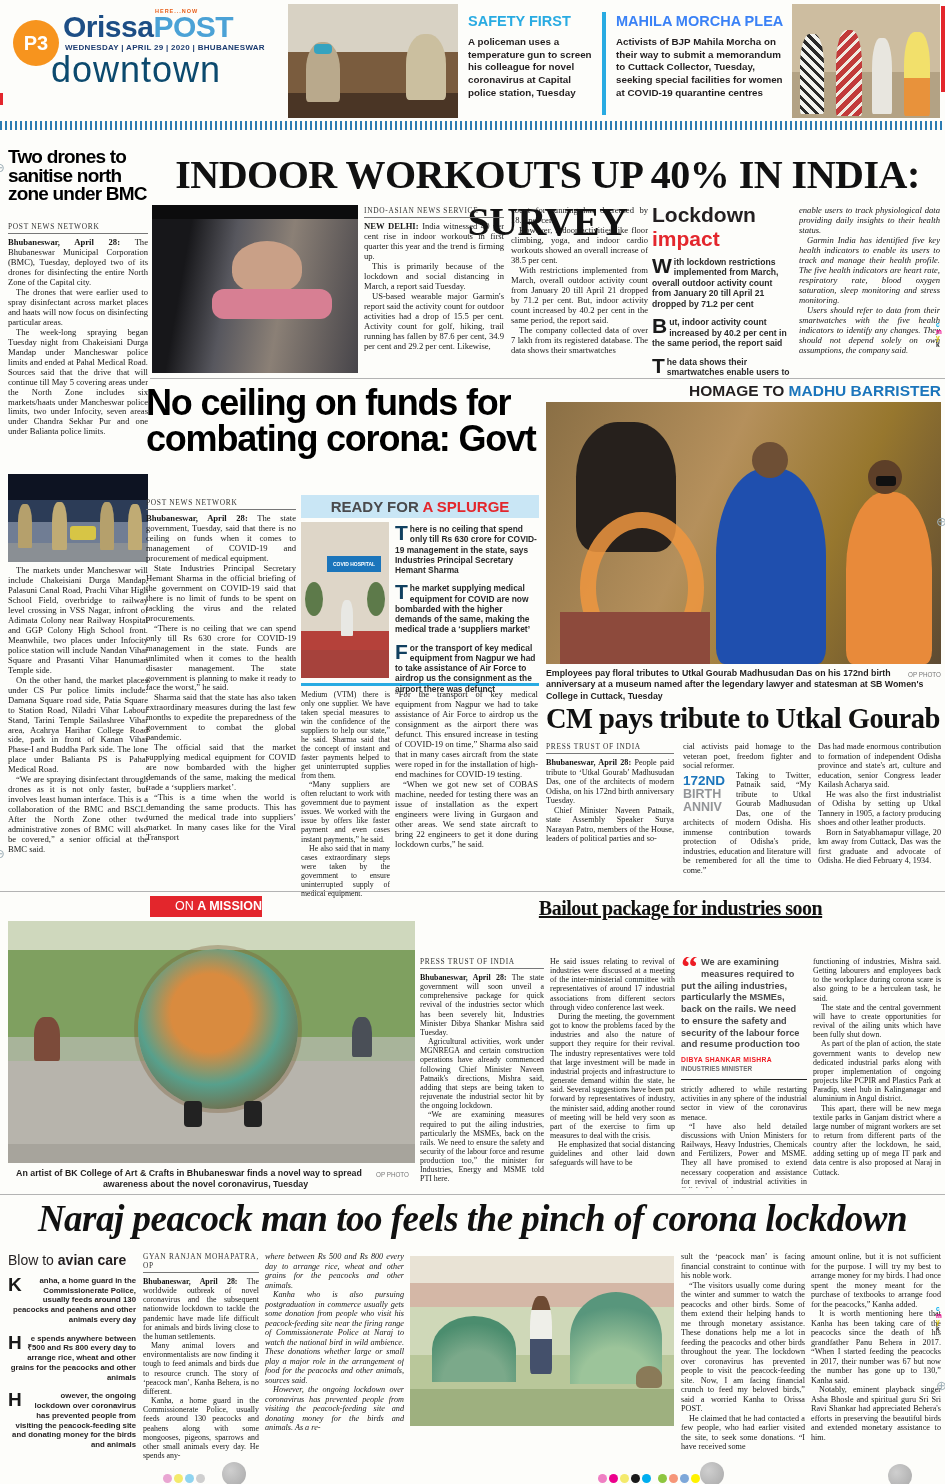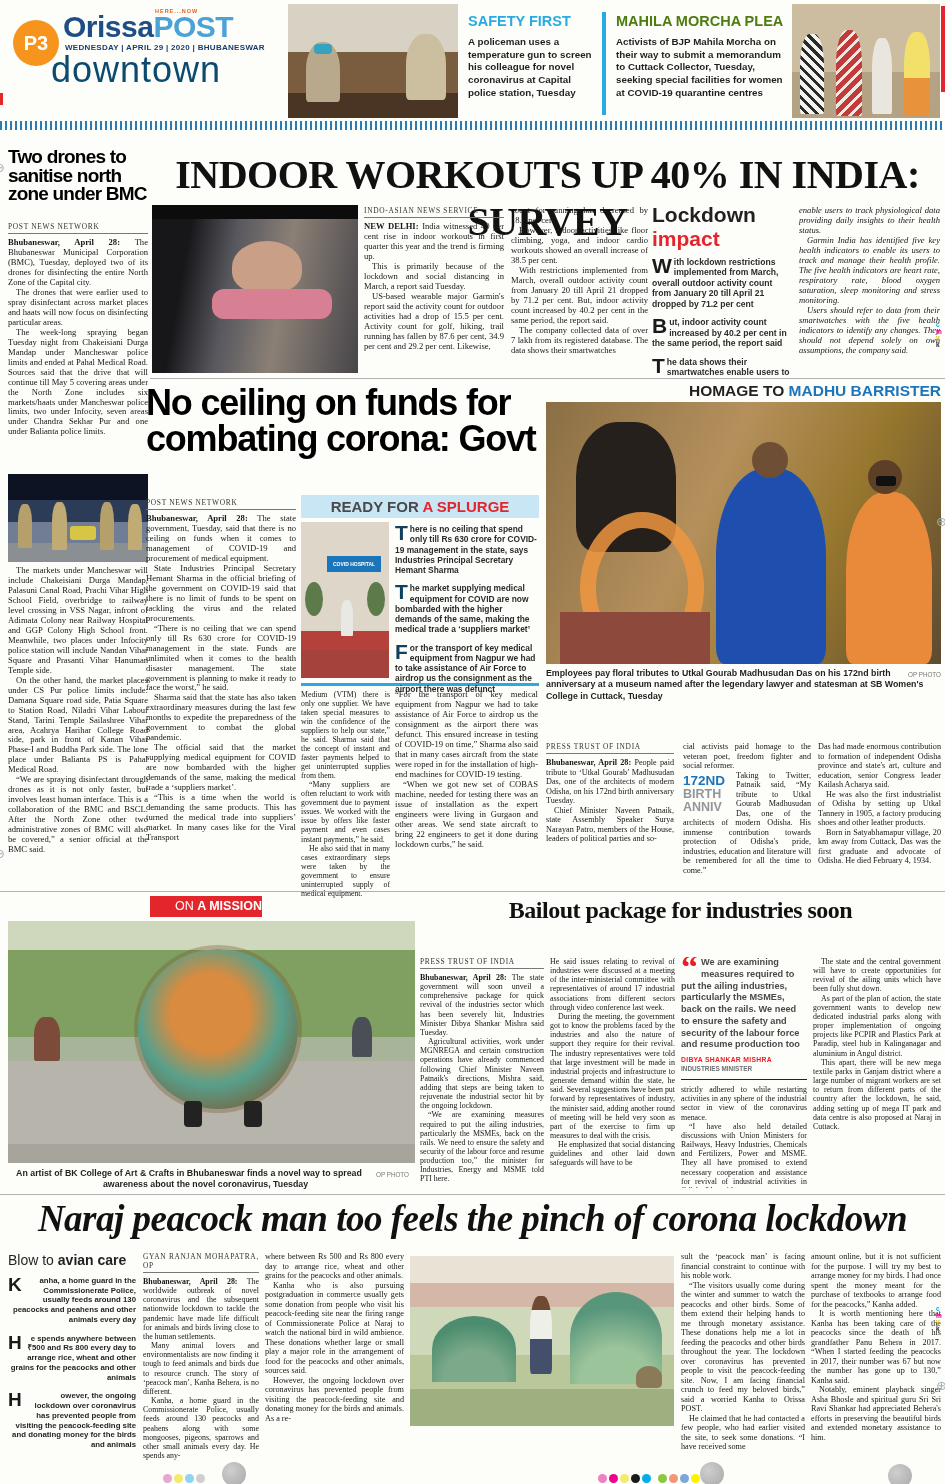--- a/index.html
+++ b/index.html
@@ -64,21 +64,21 @@
     <div class="abs" style="left:18px;top:38px;width:34px;height:60px;background:#b9a98c;border-radius:45% 45% 8% 8%;"></div>
     <div class="abs" style="left:118px;top:30px;width:40px;height:66px;background:#cbbf9f;border-radius:45% 45% 8% 8%;"></div>
     <div class="abs" style="left:26px;top:40px;width:18px;height:10px;background:#35a3c0;border-radius:4px;"></div>
   </div>
 
   <div class="abs sans" style="left:468px;top:13px;font-size:14.5px;font-weight:bold;color:#29abe2;">SAFETY FIRST</div>
   <div class="abs sans" style="left:468px;top:36px;width:128px;font-size:9.8px;font-weight:bold;line-height:1.3;color:#231f20;">A policeman uses a temperature gun to screen his colleague for novel coronavirus at Capital police station, Tuesday</div>
 
   <div class="abs" style="left:602px;top:12px;width:4px;height:103px;background:#29abe2;"></div>
 
-  <div class="abs sans" style="left:616px;top:13px;font-size:14.5px;font-weight:bold;color:#4d7c0f;">MAHILA MORCHA PLEA</div>
+  <div class="abs sans" style="left:616px;top:13px;font-size:14.5px;font-weight:bold;color:#3b82f6;">MAHILA MORCHA PLEA</div>
   <div class="abs sans" style="left:616px;top:36px;width:172px;font-size:9.8px;font-weight:bold;line-height:1.3;color:#231f20;">Activists of BJP Mahila Morcha on their way to submit a memorandum to Cuttack Collector, Tuesday, seeking special facilities for women at COVID-19 quarantine centres</div>
 
   <div class="photo" style="left:792px;top:4px;width:148px;height:114px;background:linear-gradient(180deg,#cdbda0 0 60%,#b3a284 60%);">
     <div class="abs" style="left:8px;top:30px;width:24px;height:80px;background:repeating-linear-gradient(45deg,#f2f2ee 0 4px,#2a2a2a 4px 7px);border-radius:40% 40% 6% 6%;"></div>
     <div class="abs" style="left:44px;top:26px;width:26px;height:86px;background:repeating-linear-gradient(135deg,#c23a3a 0 5px,#f0eae2 5px 8px);border-radius:40% 40% 6% 6%;"></div>
     <div class="abs" style="left:80px;top:34px;width:20px;height:76px;background:#e8e6df;border-radius:40% 40% 6% 6%;"></div>
     <div class="abs" style="left:112px;top:28px;width:26px;height:84px;background:linear-gradient(180deg,#f2e06b 0 55%,#e8923b 55%);border-radius:40% 40% 6% 6%;"></div>
   </div>
   <div class="abs" style="left:941px;top:6px;width:4px;height:86px;background:#e3262c;"></div>
   <div class="abs" style="left:0;top:93px;width:3px;height:12px;background:#e3262c;"></div>
@@ -192,20 +192,21 @@
     <div class="abs" style="left:206px;top:40px;width:36px;height:36px;background:#6e4f35;border-radius:50%;"></div>
     <div class="abs" style="left:300px;top:90px;width:86px;height:172px;background:#e88a3a;border-radius:45% 45% 8% 8%;"></div>
     <div class="abs" style="left:322px;top:58px;width:34px;height:34px;background:#5d3f28;border-radius:50%;"></div>
     <div class="abs" style="left:330px;top:74px;width:20px;height:10px;background:#111;border-radius:3px;"></div>
   </div>
   <div class="abs caption" style="left:546px;top:668px;width:395px;">
     <span class="credit">OP PHOTO</span>
     <span>Employees pay floral tributes to Utkal Gourab Madhusudan Das on his 172nd birth anniversary at a museum named after the legendary lawyer and statesman at SB Women's College in Cuttack, Tuesday</span>
   </div>
 
+  <div class="abs h-serif" style="left:546px;top:703px;width:399px;font-size:28.5px;letter-spacing:-0.5px;">CM pays tribute to Utkal Gourab</div>
   <div class="col" style="left:546px;top:742px;width:128px;height:152px;font-size:8.2px;">
     <span class="byline">PRESS TRUST OF INDIA</span>
     <p class="bp"><b class="lead">Bhubaneswar, April 28:</b> <span>People paid tribute to ‘Utkal Gourab’ Madhusudan Das, one of the architects of modern Odisha, on his 172nd birth anniversary Tuesday.</span></p>
     <p class="bp ind">Chief Minister Naveen Patnaik, state Assembly Speaker Surya Narayan Patro, members of the House, leaders of political parties and so-</p>
   </div>
   <div class="col" style="left:683px;top:742px;width:128px;height:152px;font-size:8.2px;">
     <p class="bp">cial activists paid homage to the veteran poet, freedom fighter and social reformer.</p>
     <div class="stat">
       <div class="b1">172ND</div>
       <div class="b2">BIRTH</div>
@@ -229,21 +230,21 @@
     <div class="abs" style="left:176px;top:180px;width:18px;height:26px;background:#222;border-radius:4px;"></div>
     <div class="abs" style="left:236px;top:180px;width:18px;height:26px;background:#222;border-radius:4px;"></div>
     <div class="abs" style="left:26px;top:96px;width:26px;height:44px;background:#7c4b3a;border-radius:40% 40% 8% 8%;"></div>
     <div class="abs" style="left:344px;top:96px;width:20px;height:40px;background:#4a4f57;border-radius:40% 40% 8% 8%;"></div>
   </div>
   <div class="abs caption" style="left:2px;top:1168px;width:407px;text-align:center;">
     <span class="credit">OP PHOTO</span>
     <span>An artist of BK College of Art &amp; Crafts in Bhubaneswar finds a novel way to spread awareness about the novel coronavirus, Tuesday</span>
   </div>
 
-  <div class="abs h-serif" style="left:420px;top:897px;width:521px;font-size:24px;text-align:center;letter-spacing:-0.5px;">Bailout package for industries soon</div>
+  <div class="abs h-serif" style="left:420px;top:897px;width:521px;font-size:20px;text-align:center;letter-spacing:-0.5px;text-decoration:underline;">Bailout package for industries soon</div>
   <div class="col" style="left:420px;top:957px;width:124px;height:231px;font-size:7.9px;">
     <span class="byline">PRESS TRUST OF INDIA</span>
     <p class="bp"><b class="lead">Bhubaneswar, April 28:</b> <span>The state government will soon unveil a comprehensive package for quick revival of the industries sector which has been severely hit, Industries Minister Dibya Shankar Mishra said Tuesday.</span></p>
     <p class="bp ind">Agricultural activities, work under MGNREGA and certain construction operations have already commenced following Chief Minister Naveen Patnaik's directions, Mishra said, adding that steps are being taken to rejuvenate the industrial sector hit by the ongoing lockdown.</p>
     <p class="bp ind">“We are examining measures required to put the ailing industries, particularly the MSMEs, back on the rails. We need to ensure the safety and security of the labour force and resume production too,” the minister for Industries, Energy and MSME told PTI here.</p>
   </div>
   <div class="col" style="left:550px;top:957px;width:125px;height:231px;font-size:7.9px;">
     <p class="bp">He said issues relating to revival of industries were discussed at a meeting of the inter-ministerial committee with representatives of around 17 industrial associations from different sectors through video conference last week.</p>
     <p class="bp ind">During the meeting, the government got to know the problems faced by the industries and also the nature of support they require for their revival. The industry representatives were told that large investment will be made in industrial projects and infrastructure to generate demand within the state, he said. Several suggestions have been put forward by representatives of industry, the minister said, adding another round of meeting will be held very soon as part of the exercise to firm up measures to deal with the crisis.</p>
     <p class="bp ind">He emphasized that social distancing guidelines and other laid down safeguards will have to be</p>
@@ -255,20 +256,21 @@
       <div class="qattr">
         <span class="qname">DIBYA SHANKAR MISHRA</span>
         <span class="qrole">INDUSTRIES MINISTER</span>
       </div>
     </div>
     <p class="bp">strictly adhered to while restarting activities in any sphere of the industrial sector in view of the coronavirus menace.</p>
     <p class="bp ind">“I have also held detailed discussions with Union Ministers for Railways, Heavy Industries, Chemicals and Fertilizers, Power and MSME. They all have promised to extend necessary cooperation and assistance for revival of industrial activities in Odisha,” he said.</p>
 
   </div>
   <div class="col" style="left:813px;top:957px;width:128px;height:231px;font-size:7.9px;">
+    <p class="bp">functioning of industries, Mishra said. Getting labourers and employees back to the workplace during corona scare is also going to be a herculean task, he said.</p>
     <p class="bp ind">The state and the central government will have to create opportunities for revival of the ailing units which have been fully shut down.</p>
     <p class="bp ind">As part of the plan of action, the state government wants to develop new dedicated industrial parks along with proper implementation of ongoing projects like PCPIR and Plastics Park at Paradip, steel hub in Kalinganagar and aluminium in Angul district.</p>
     <p class="bp ind">This apart, there will be new mega textile parks in Ganjam district where a large number of migrant workers are set to return from different parts of the country after the lockdown, he said, adding setting up of mega IT park and data centre is also proposed at Naraj in Cuttack.</p>
   </div>
 
   <div class="rule" style="left:0;top:1194px;width:945px;"></div>
 
   <div class="abs h-serif" style="left:30px;top:1197px;width:885px;font-size:37px;font-style:italic;text-align:center;letter-spacing:-0.5px;">Naraj peacock man too feels the pinch of corona lockdown</div>
 
   <div class="col sans" style="left:8px;top:1252px;width:128px;height:212px;">
@@ -279,21 +281,21 @@
     <p class="av-item"><span class="dc" style="font-size:19px;line-height:15px;">H</span><span>e spends anywhere between ₹500 and Rs 800 every day to arrange rice, wheat and other grains for the peacocks and other animals</span></p>
     <p class="av-item"><span class="dc" style="font-size:19px;line-height:15px;">H</span><span>owever, the ongoing lockdown over coronavirus has prevented people from visiting the peacock-feeding site and donating money for the birds and animals</span></p>
   </div>
 
   <div class="col" style="left:143px;top:1252px;width:116px;height:212px;font-size:7.9px;">
     <span class="byline">GYAN RANJAN MOHAPATRA, OP</span>
     <p class="bp"><b class="lead">Bhubaneswar, April 28:</b> <span>The worldwide outbreak of novel coronavirus and the subsequent nationwide lockdown to tackle the pandemic have made life difficult for animals and birds living close to the human settlements.</span></p>
     <p class="bp ind">Many animal lovers and environmentalists are now finding it tough to feed animals and birds due to resource crunch. The story of ‘peacock man’, Kanha Behera, is no different.</p>
     <p class="bp ind">Kanha, a home guard in the Commissionerate Police, usually feeds around 130 peacocks and peahens along with some mongooses, pigeons, sparrows and other small animals every day. He spends any-</p>
   </div>
-  <div class="col" style="left:265px;top:1252px;width:139px;height:212px;font-size:8.2px;">
+  <div class="col" style="left:265px;top:1252px;width:139px;height:212px;font-size:8.2px;font-style:italic;">
     <p class="bp">where between Rs 500 and Rs 800 every day to arrange rice, wheat and other grains for the peacocks and other animals.</p>
     <p class="bp ind">Kanha who is also pursuing postgraduation in commerce usually gets some donation from people who visit his peacock-feeding site near the firing range of Commissionerate Police at Naraj to watch the national bird in wild ambience. These donations whether large or small play a major role in the arrangement of food for the peacocks and other animals, sources said.</p>
     <p class="bp ind">However, the ongoing lockdown over coronavirus has prevented people from visiting the peacock-feeding site and donating money for the birds and animals. As a re-</p>
   </div>
   <div class="photo" style="left:410px;top:1256px;width:264px;height:170px;background:linear-gradient(180deg,#e9e3d5 0 16%,#d4b7a6 16% 30%,#cfd8b8 30% 58%,#b9c79a 58% 78%,#9eb07f 78%);">
     <div class="abs" style="left:22px;top:60px;width:84px;height:66px;background:radial-gradient(circle at 50% 100%,#7ba98a 0 40%,#4b8d6e 75%);border-radius:50% 50% 0 0;"></div>
     <div class="abs" style="left:160px;top:36px;width:92px;height:92px;background:radial-gradient(circle at 50% 100%,#9cc49a 0 35%,#58967c 75%);border-radius:50% 50% 0 0;"></div>
     <div class="abs" style="left:120px;top:40px;width:22px;height:78px;background:linear-gradient(180deg,#6e4a33 0 18%,#efefe9 18% 55%,#44506b 55%);border-radius:40% 40% 8% 8%;"></div>
     <div class="abs" style="left:226px;top:110px;width:26px;height:22px;background:#8a7a58;border-radius:50% 50% 20% 20%;"></div>
   </div>

